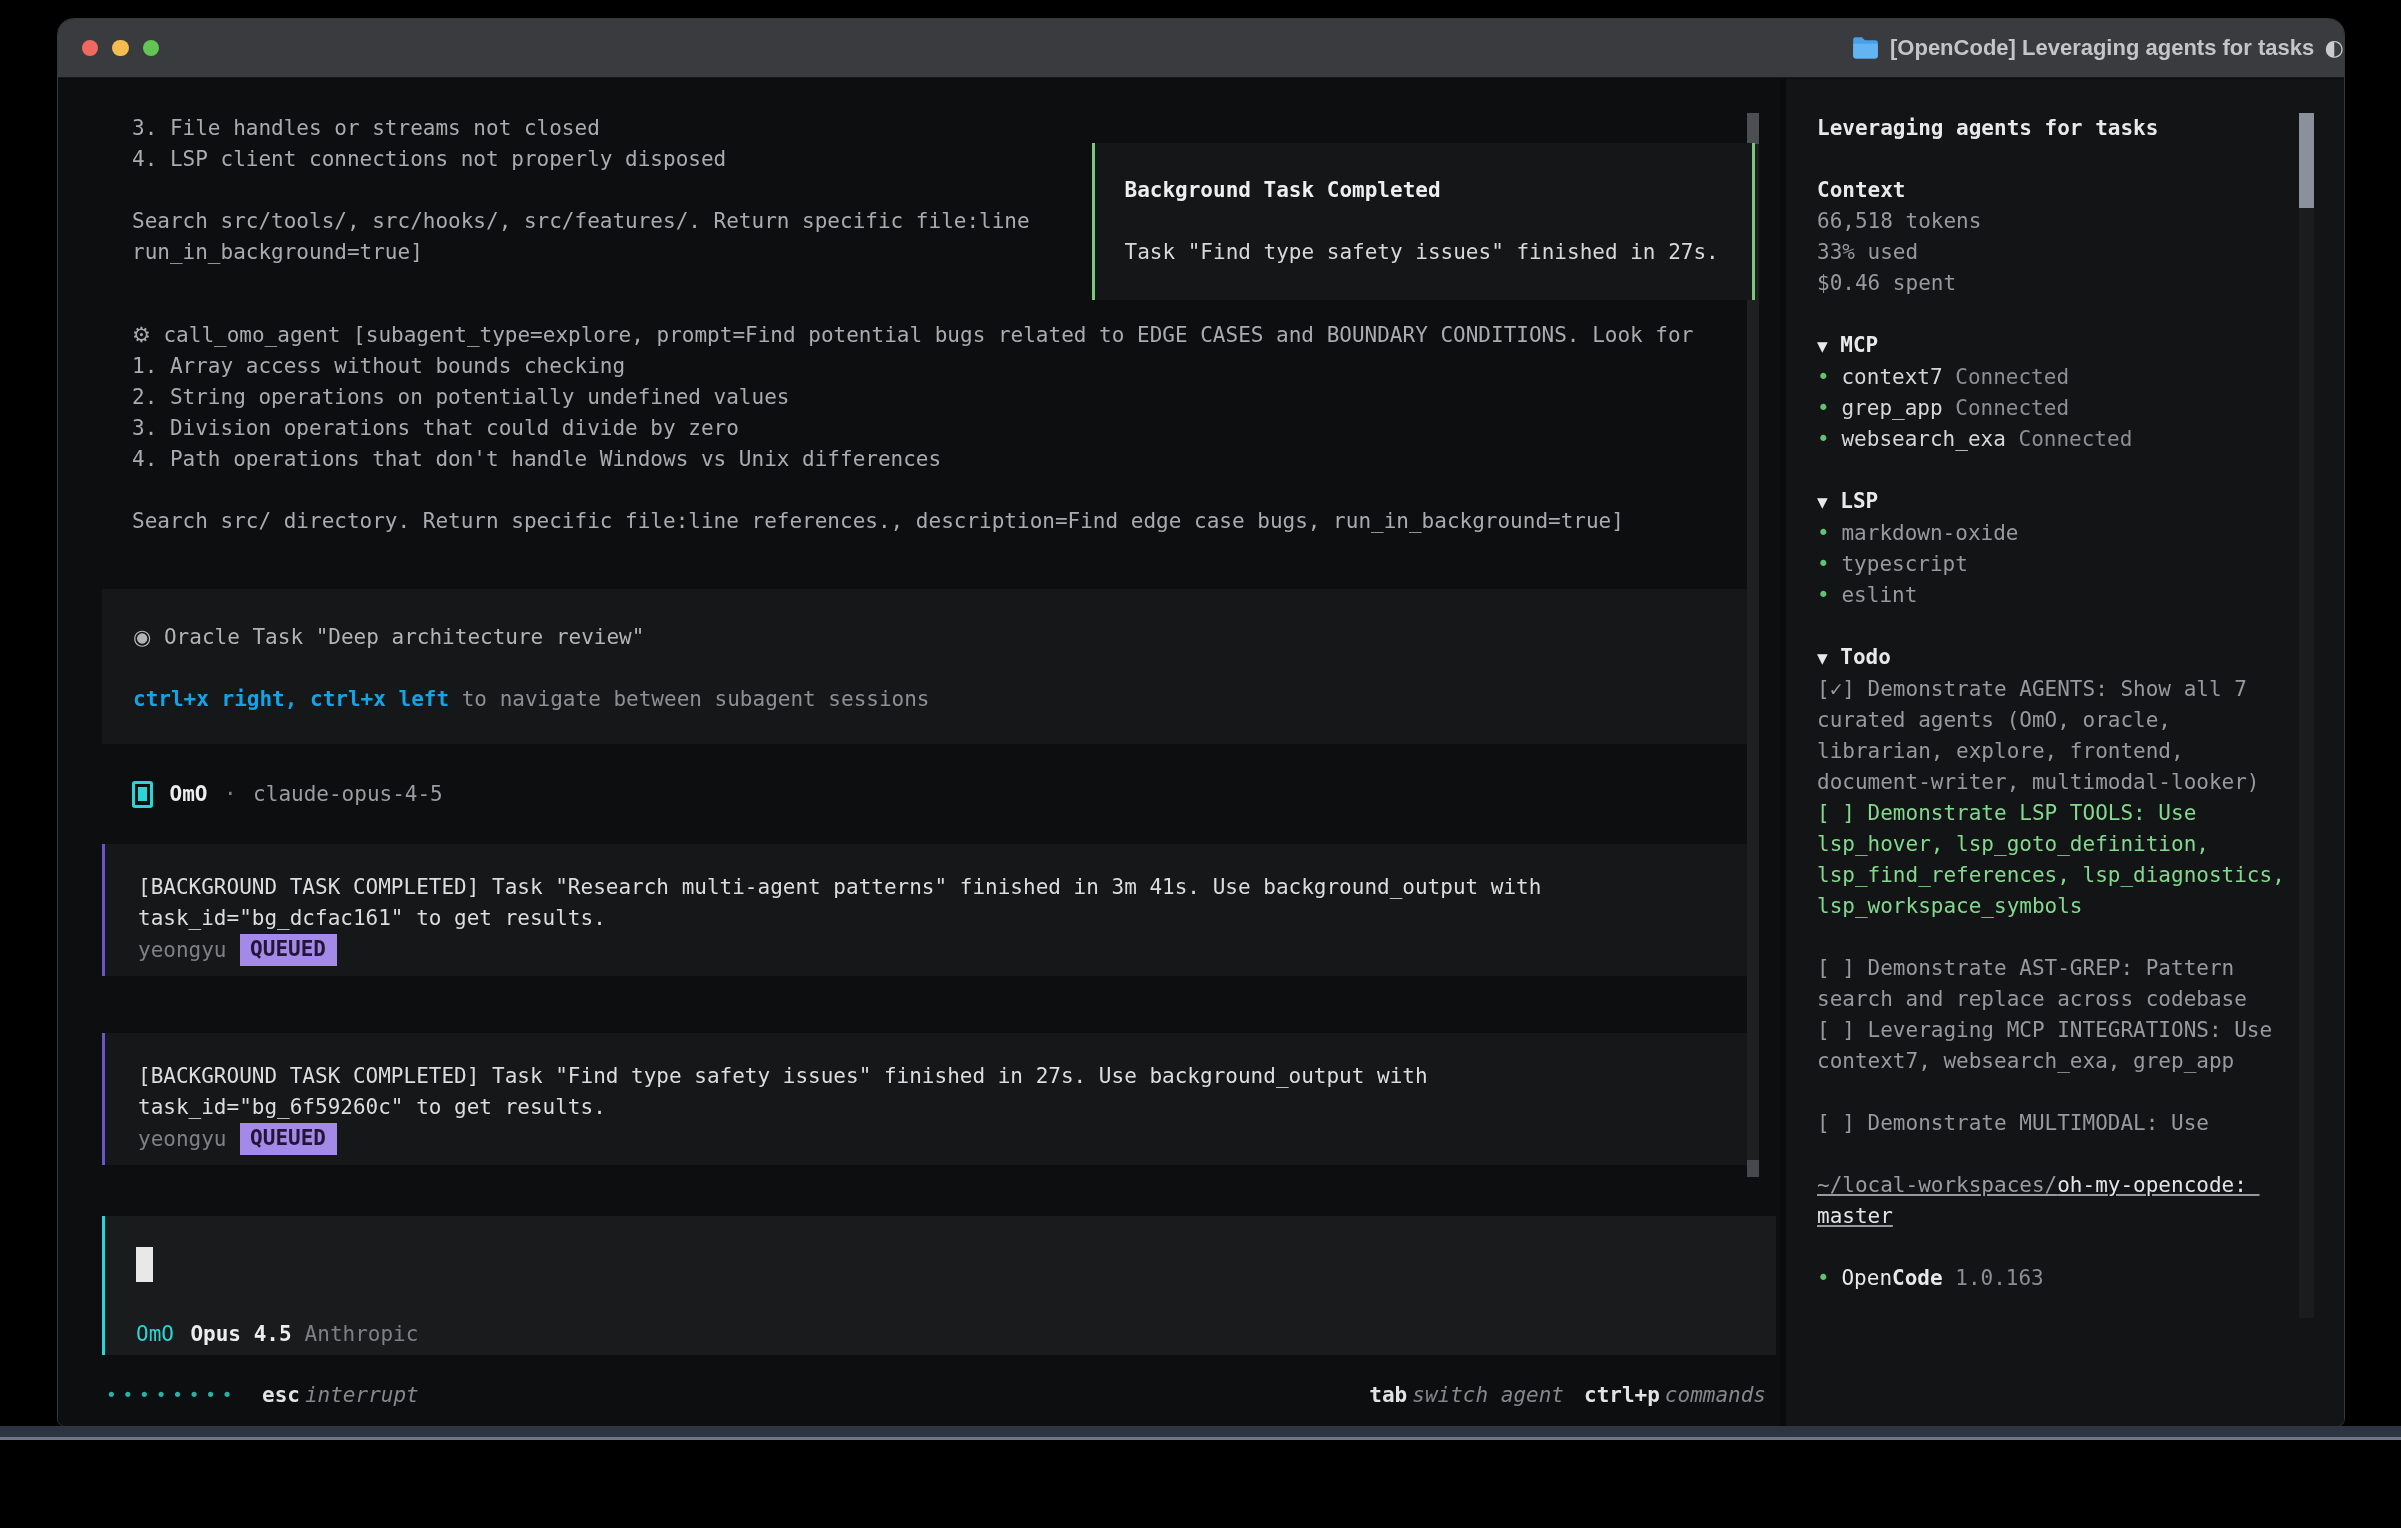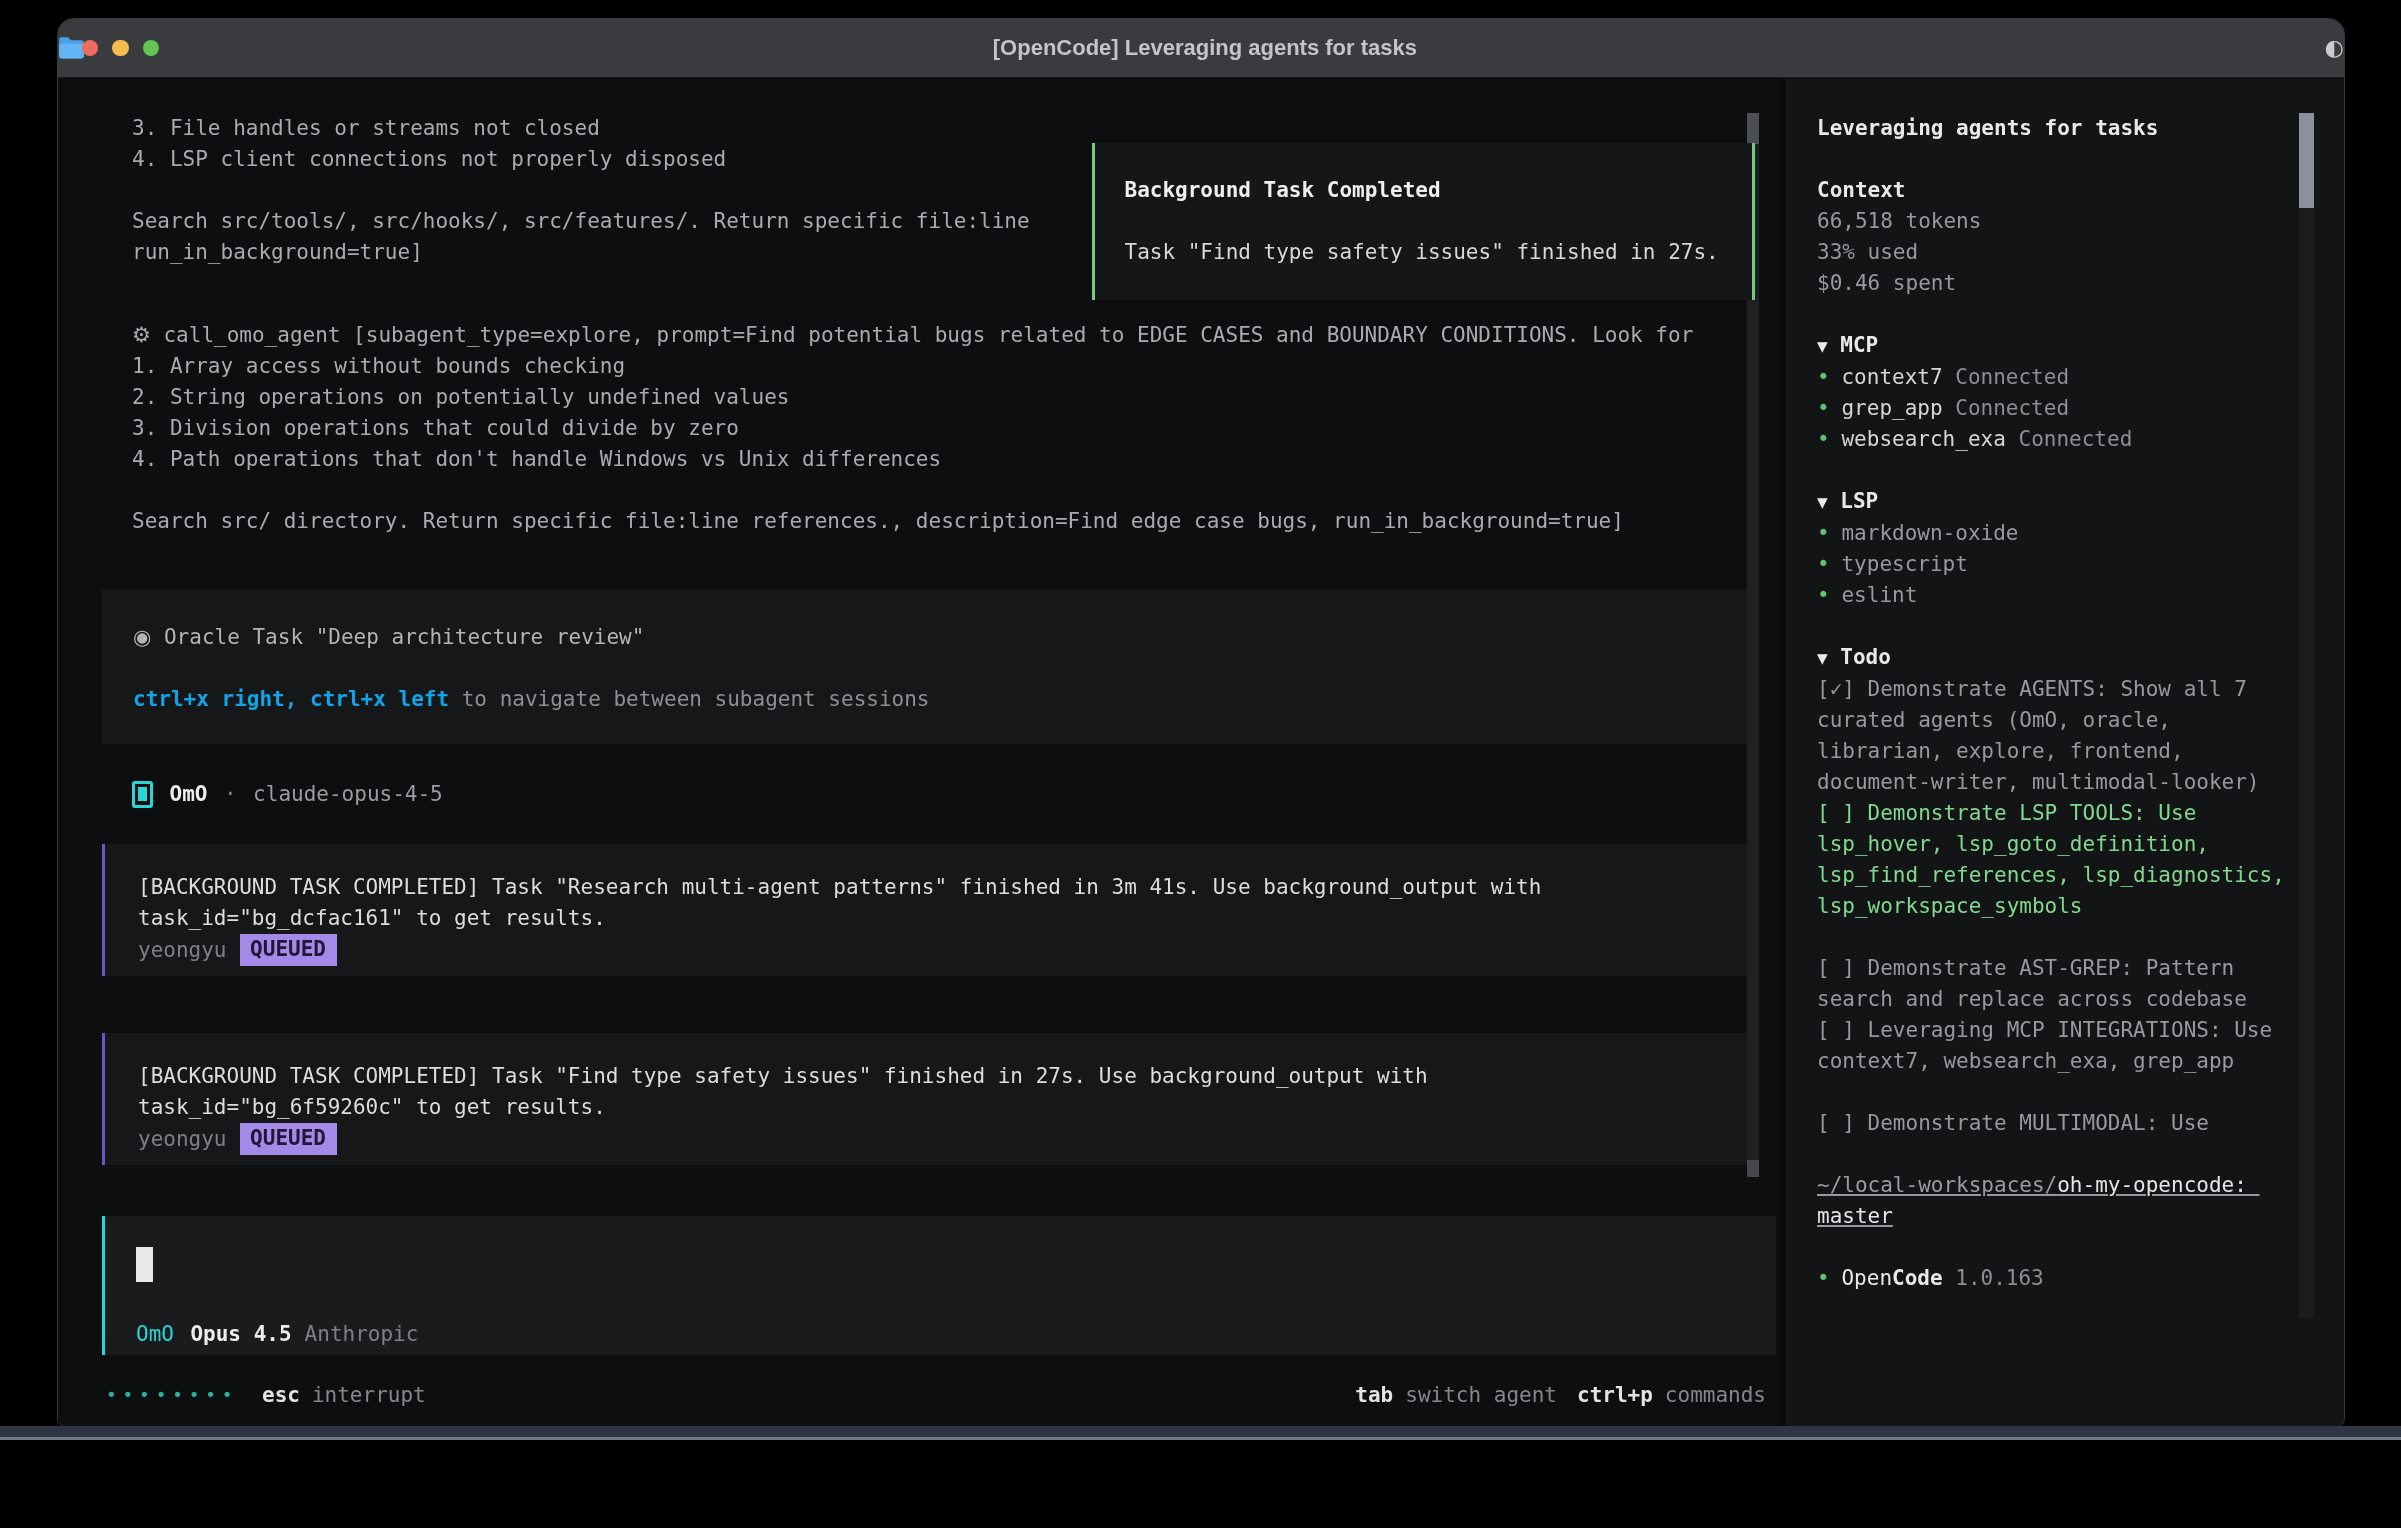--- a/index.html
+++ b/index.html
@@ -4,21 +4,21 @@
 <style>
   * { margin:0; padding:0; box-sizing:border-box; }
   html,body { width:2401px; height:1528px; background:#000; overflow:hidden; }
   body { font-family:"DejaVu Sans Mono", monospace; font-size:21px; line-height:31px; position:relative; }
 
   
   .window { position:absolute; left:57px; top:17.7px; width:2288px; height:1409px;
             background:#0a0b0c; border:1.2px solid #36393e;
             border-radius:16.5px 16.5px 8.3px 8.3px; overflow:hidden; }
   .titlebar { position:absolute; top:0; left:0; right:0; height:59px; background:#3a3b3e;
-              border-bottom:1.2px solid #17181a; display:flex; align-items:center; justify-content:space-between;
+              border-bottom:1.2px solid #17181a; display:flex; align-items:center; justify-content:flex-end;
               gap:10.6px; font-family:"Liberation Sans", sans-serif; font-size:22px; font-weight:bold;
               color:#c3c5c8; }
   .traffic { position:absolute; left:23.6px; top:21px; display:flex; gap:14px; }
   .tl { width:16.5px; height:16.5px; border-radius:50%; }
   .tl-red    { background:#ee6a5f; }
   .tl-yellow { background:#f5bd4f; }
   .tl-green  { background:#62c554; }
   .progress-glyph { font-weight:normal; color:#c9cbce; font-family:"DejaVu Sans", sans-serif; }
 
   .bottom-bar { position:absolute; left:0; top:1426px; width:2401px; height:14px;
@@ -63,21 +63,21 @@
               border-left:3.5px solid #2bd5d5; padding:31px 0 0 31px; }
   .cursor { display:block; width:16.5px; height:35px; background:#e8e8e8; }
   .model-row { margin-top:37px; display:flex; align-items:baseline; }
   .model-agent { color:#2bd5d5; }
   .model-name  { color:#eceded; font-weight:bold; margin-left:16.5px; }
   .model-provider { color:#7e8084; margin-left:13px; }
 
   .statusbar { position:absolute; left:48px; top:1301px; width:1660px; display:flex; align-items:center; }
   .dots { color:#27b2a8; font-size:17.7px; letter-spacing:5.9px; margin-right:23.6px; }
   .key { color:#e2e3e5; font-weight:bold; }
-  .lbl { color:#85878a; margin-left:12px; }
+  .lbl { color:#85878a; margin-left:5px;font-style:italic; }
   .sb-right { margin-left:auto; display:flex; }
   .sb-group2 { margin-left:20px; }
 
   .main-scrollbar { position:absolute; left:1689px; top:34px; width:12.4px; height:1064px; background:#1e2022; }
   .main-thumb-top { position:absolute; top:0; left:0; width:12.4px; height:31px; background:#4b4f54; }
   .main-thumb-bottom { position:absolute; bottom:0; left:0; width:12.4px; height:16.5px; background:#45484c; }
 
   
   .sidebar { position:absolute; top:60px; left:1728px; width:560px; bottom:0; background:#131415;
              padding:34px 0 0 31px; color:#97999d; }

